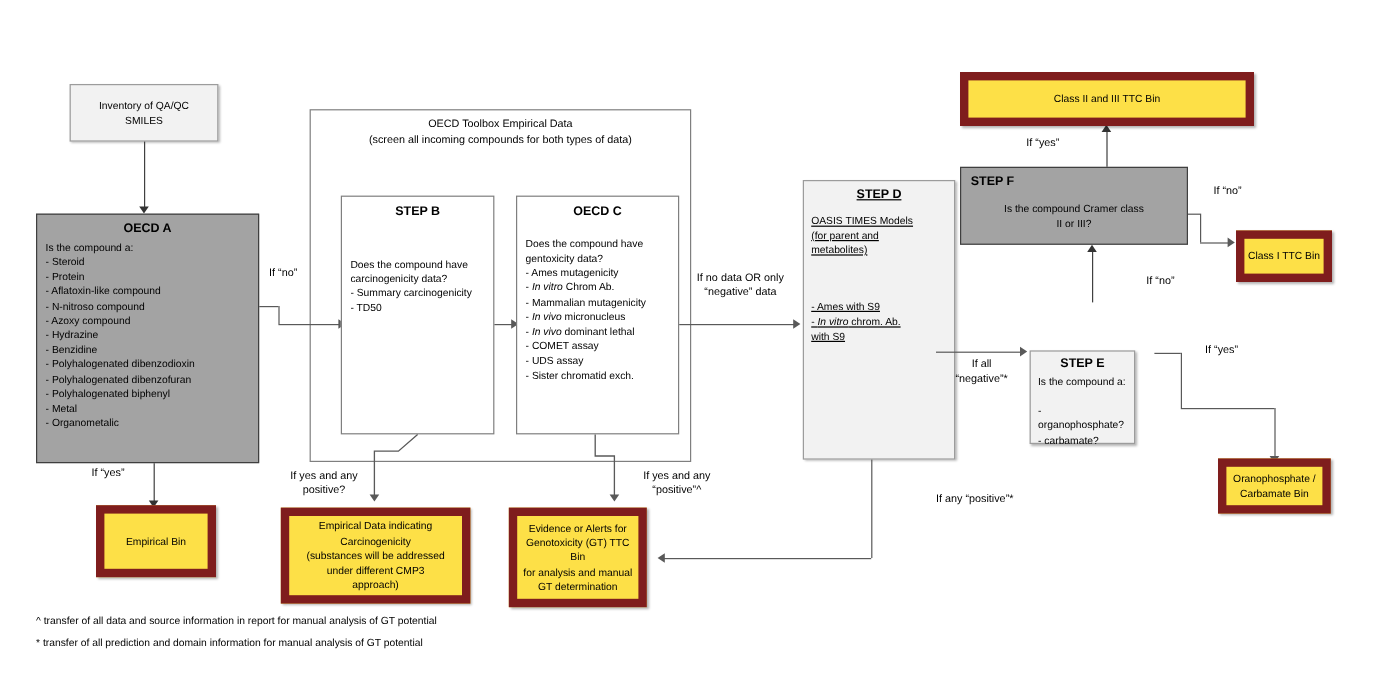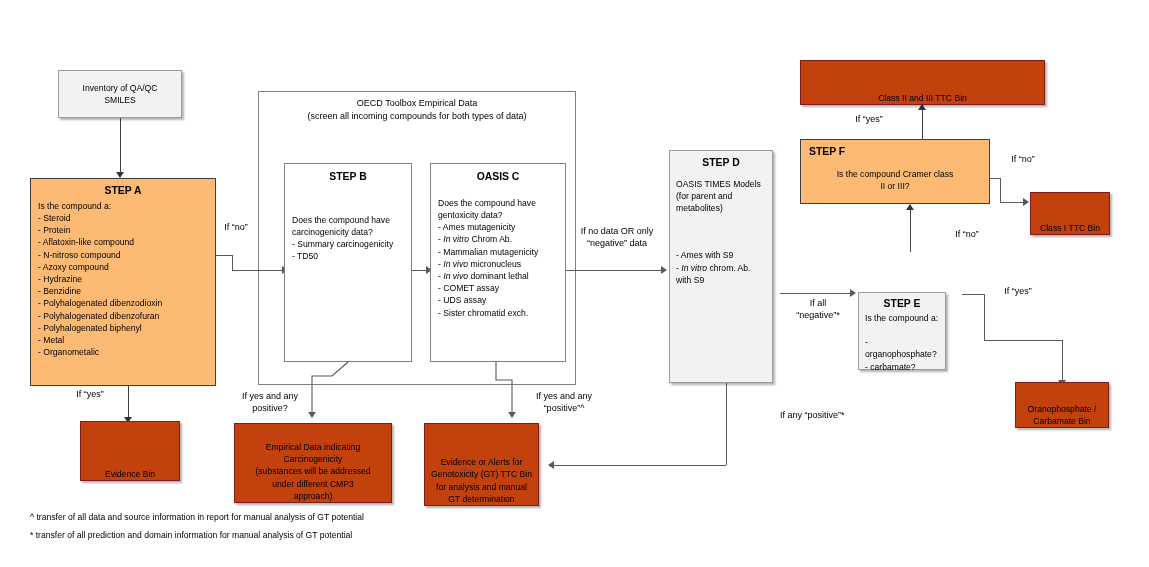--- a/index.html
+++ b/index.html
@@ -24,28 +24,28 @@
     font-size: 8.6px;
     line-height: 1.42;
     color: #000;
   }
   .box-gray {
     background: #f2f2f2;
     border: 1px solid #9c9c9c;
     box-shadow: 1.5px 1.5px 2px rgba(0,0,0,0.30);
   }
   .box-white {
-    background: #fdba74;
+    background: #a3a3a3;
     border: 1px solid #3f3f3f;
   }
   .box-yellow {
-    background: #c2410c;
-    border: 1px solid #7f1d1d;
+    background: #fde047;
+    border: 7px solid #7f1d1d;
     box-shadow: 1.5px 1.5px 2px rgba(0,0,0,0.30);
-    justify-content: flex-end;
+    justify-content: center;
     align-items: center;
     text-align: center;
   }
   .box-plain {
     background: #ffffff;
     border: 1px solid #7f7f7f;
   }
   .title {
     font-weight: bold;
     font-size: 10.4px;
@@ -119,21 +119,21 @@
 
   <div class="box box-gray" style="left:58px; top:70px; width:124px; height:48px; justify-content:center;">
     <div class="body-center">Inventory of QA/QC
 SMILES</div>
   </div>
 
   <div class="vline-dk" style="left:120px; top:118px; height:56px;"></div>
   <div class="arrow-d dk" style="left:116px; top:172px;"></div>
 
   <div class="box box-white" style="left:30px; top:178px; width:186px; height:208px; padding:5px 7px 5px 7px;">
-    <div class="title">STEP A</div>
+    <div class="title">OECD A</div>
     <div class="body-left" style="margin-top:1px;">Is the compound a:
 - Steroid
 - Protein
 - Aflatoxin-like compound
 - N-nitroso compound
 - Azoxy compound
 - Hydrazine
 - Benzidine
 - Polyhalogenated dibenzodioxin
 - Polyhalogenated dibenzofuran
@@ -157,21 +157,21 @@
     <div class="body-left" style="margin-top:29px;">Does the compound have
 carcinogenicity data?
 - Summary carcinogenicity
 - TD50</div>
   </div>
 
   <div class="hline" style="left:412px; top:270px; width:18px;"></div>
   <div class="arrow-r" style="left:426px; top:266px;"></div>
 
   <div class="box box-plain" style="left:430px; top:163px; width:136px; height:199px; padding:6px 7px;">
-    <div class="title">OASIS C</div>
+    <div class="title">OECD C</div>
     <div class="body-left" style="margin-top:12px;">Does the compound have</div>
     <div class="body-left">gentoxicity data?</div>
     <div class="body-left">- Ames mutagenicity</div>
     <div class="body-left">- <span class="ital">In vitro</span> Chrom Ab.</div>
     <div class="body-left">- Mammalian mutagenicity</div>
     <div class="body-left">- <span class="ital">In vivo</span> micronucleus</div>
     <div class="body-left">- <span class="ital">In vivo</span> dominant lethal</div>
     <div class="body-left">- COMET assay</div>
     <div class="body-left">- UDS assay</div>
     <div class="body-left">- Sister chromatid exch.</div>
@@ -189,21 +189,21 @@
   <div class="elabel" style="left:230px; top:390px; width:80px;">If yes and any
 positive?</div>
 
   <svg style="position:absolute; left:490px; top:358px; width:40px; height:68px; overflow:visible;">
     <polyline points="6,4 6,22 22,22 22,56" fill="none" stroke="#595959" stroke-width="1.1"></polyline>
   </svg>
   <div class="arrow-d" style="left:508px; top:412px;"></div>
   <div class="elabel" style="left:524px; top:390px; width:80px;">If yes and any
 “positive”^</div>
 
-  <div class="box box-gray" style="left:669px; top:150px; width:104px; height:233px; padding:5px 6px;">
+  <div class="box box-gray" style="left:669px; top:150px; width:127px; height:233px; padding:5px 6px;text-decoration:underline;">
     <div class="title">STEP D</div>
     <div class="body-left" style="margin-top:7px;">OASIS TIMES Models
 (for parent and
 metabolites)</div>
     <div class="body-left" style="margin-top:35px;">- Ames with S9</div>
     <div class="body-left">- <span class="ital">In vitro</span> chrom. Ab.</div>
     <div class="body-left">with S9</div>
   </div>
 
   <div class="hline" style="left:780px; top:293px; width:72px;"></div>
@@ -258,21 +258,21 @@
   <div class="box box-yellow" style="left:1030px; top:192px; width:80px; height:43px;">
     <div style="white-space:pre-line;">Class I TTC Bin</div>
   </div>
 
   <div class="box box-yellow" style="left:1015px; top:382px; width:94px; height:46px;">
     <div style="white-space:pre-line;">Oranophosphate /
 Carbamate Bin</div>
   </div>
 
   <div class="box box-yellow" style="left:80px; top:421px; width:100px; height:60px;">
-    <div style="white-space:pre-line;">Evidence Bin</div>
+    <div style="white-space:pre-line;">Empirical Bin</div>
   </div>
 
   <div class="box box-yellow" style="left:234px; top:423px; width:158px; height:80px;">
     <div style="white-space:pre-line;">Empirical Data indicating
 Carcinogenicity
 (substances will be addressed
 under different CMP3
 approach)</div>
   </div>
 

